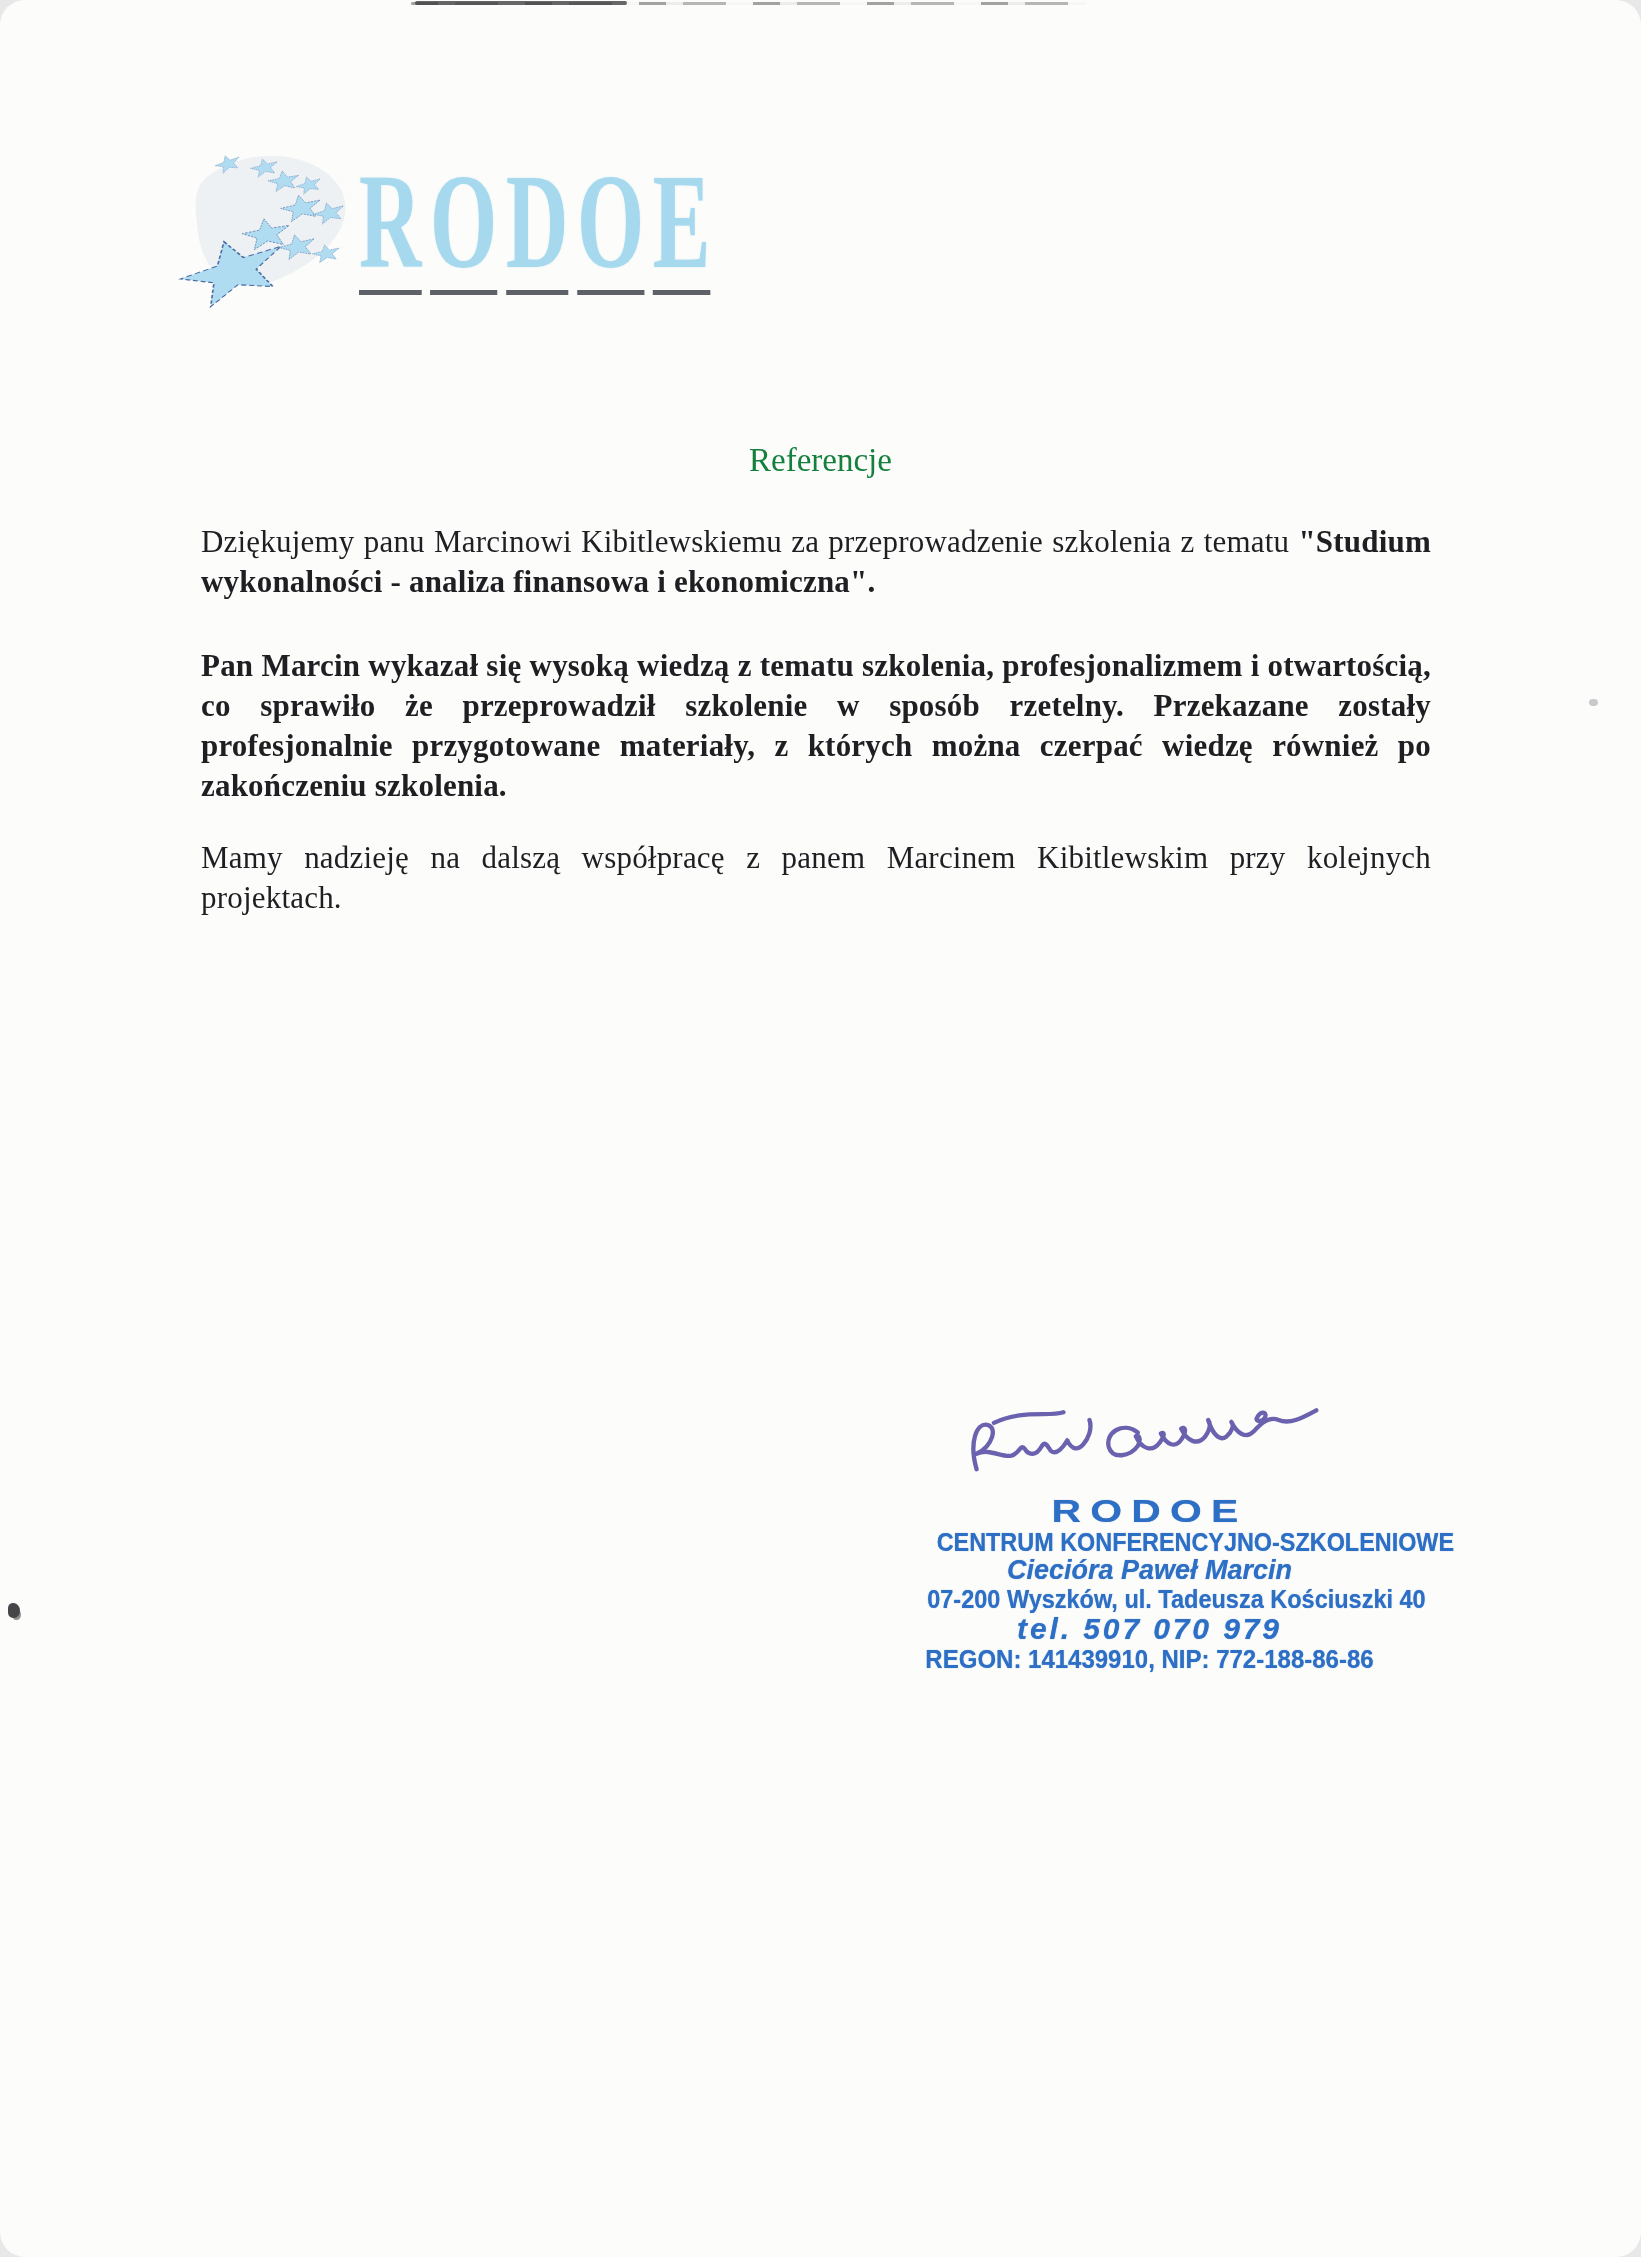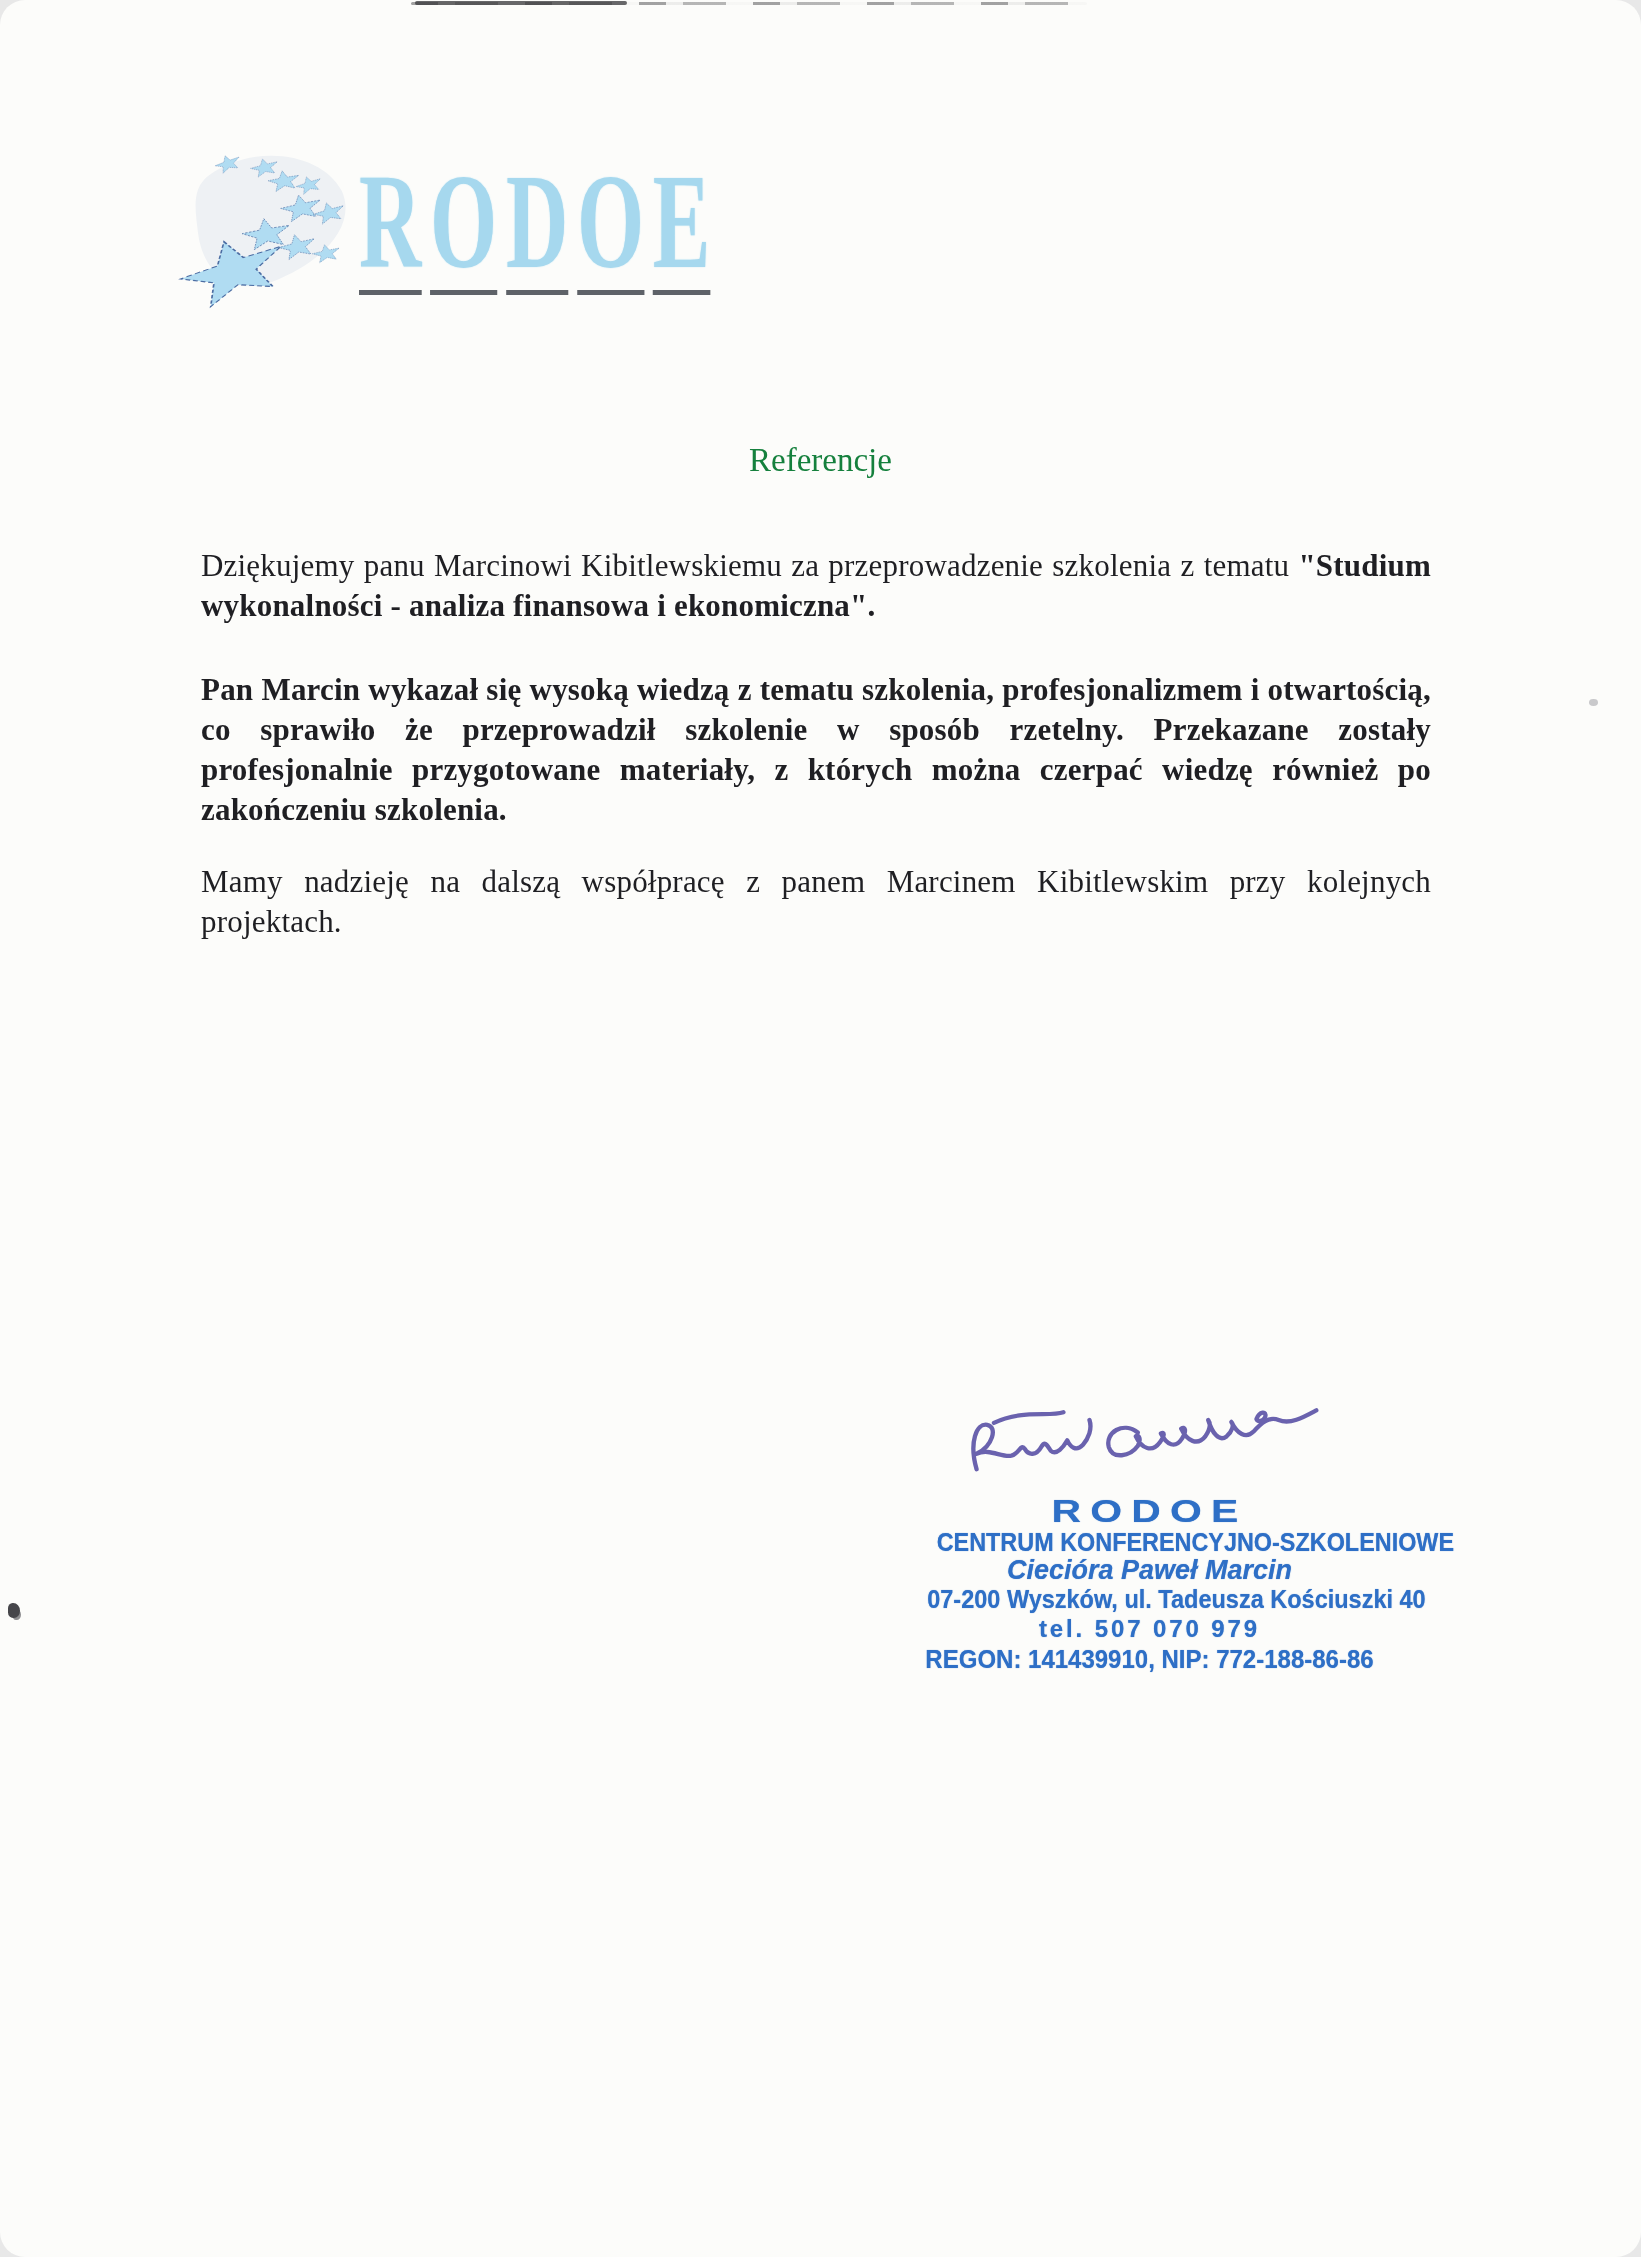--- a/index.html
+++ b/index.html
@@ -44,21 +44,21 @@
   .logo-word .letter {
     display:inline-block; margin-right:13.5px;
     border-bottom:5.8px solid rgba(66,70,78,.85); padding-bottom:1px;
   }
 
   
   .doc-title {
     position:absolute; left:0; top:442px; width:1641px;
     text-align:center; font-size:33px; color:#15803d;
   }
-  .body-block { position:absolute; left:201px; top:546px; width:1230px; }
+  .body-block { position:absolute; left:201px; top:522px; width:1230px; }
   .body-block p {
     margin:0 0 0 0; font-size:31px; line-height:40px;
     text-align:justify; letter-spacing:0.2px; color:#1f1f23;
   }
   .body-block p.p1 { margin-bottom:44px; }
   .body-block p.p2 { margin-bottom:32px;font-weight:bold; }
   .body-block .bold { font-weight:bold; }
 
   
   .signature { position:absolute; left:961px; top:1392px; width:367px; height:111px; }
@@ -69,21 +69,21 @@
     text-align:center; color:#2e6fc6;
     font-family:"Liberation Sans", sans-serif; font-weight:bold;
     text-shadow:0 0 1px rgba(46,111,198,.75);
   }
   .stamp div { white-space:nowrap; }
   .stamp-logo   { font-size:39px; font-weight:800; letter-spacing:8.7px;
                   transform:scale(1.05,.8); transform-origin:center; line-height:33px; }
   .stamp-line1  { font-size:26px; transform:scaleX(.9); transform-origin:center; line-height:28px; }
   .stamp-line2  { font-size:27px; font-style:italic; line-height:29px; }
   .stamp-line3  { font-size:25px; transform:scaleX(.94); transform-origin:center; line-height:28px; }
-  .stamp-line4  { font-size:24px; letter-spacing:2.9px; line-height:32px; }
+  .stamp-line4  { font-size:30px; letter-spacing:2.9px; line-height:32px;font-style:italic; }
   .stamp-line5  { font-size:25px; transform:scaleX(.96); transform-origin:center; line-height:29px; }
 </style>
 </head>
 <body>
 
 <div class="page">
 
   <div class="scan-top-line"></div>
   <div class="scan-top-dash"></div>
   <div class="scan-speck-left"></div>

